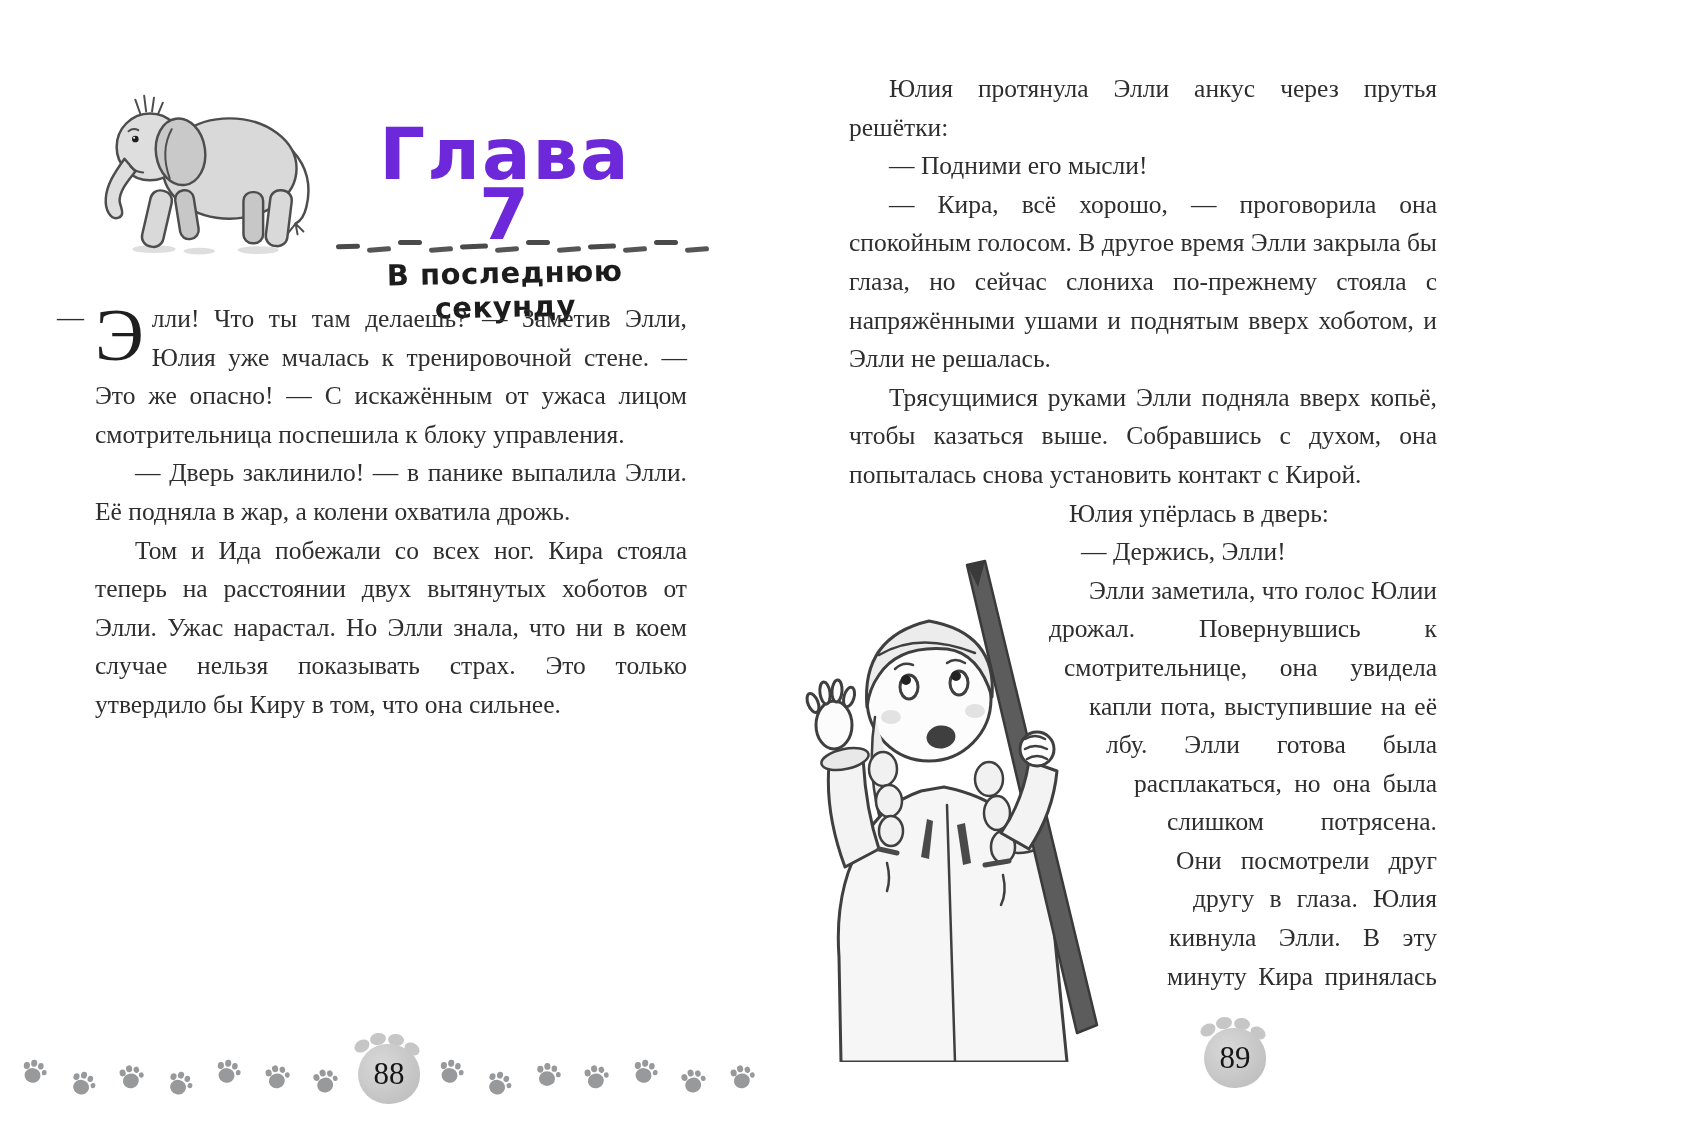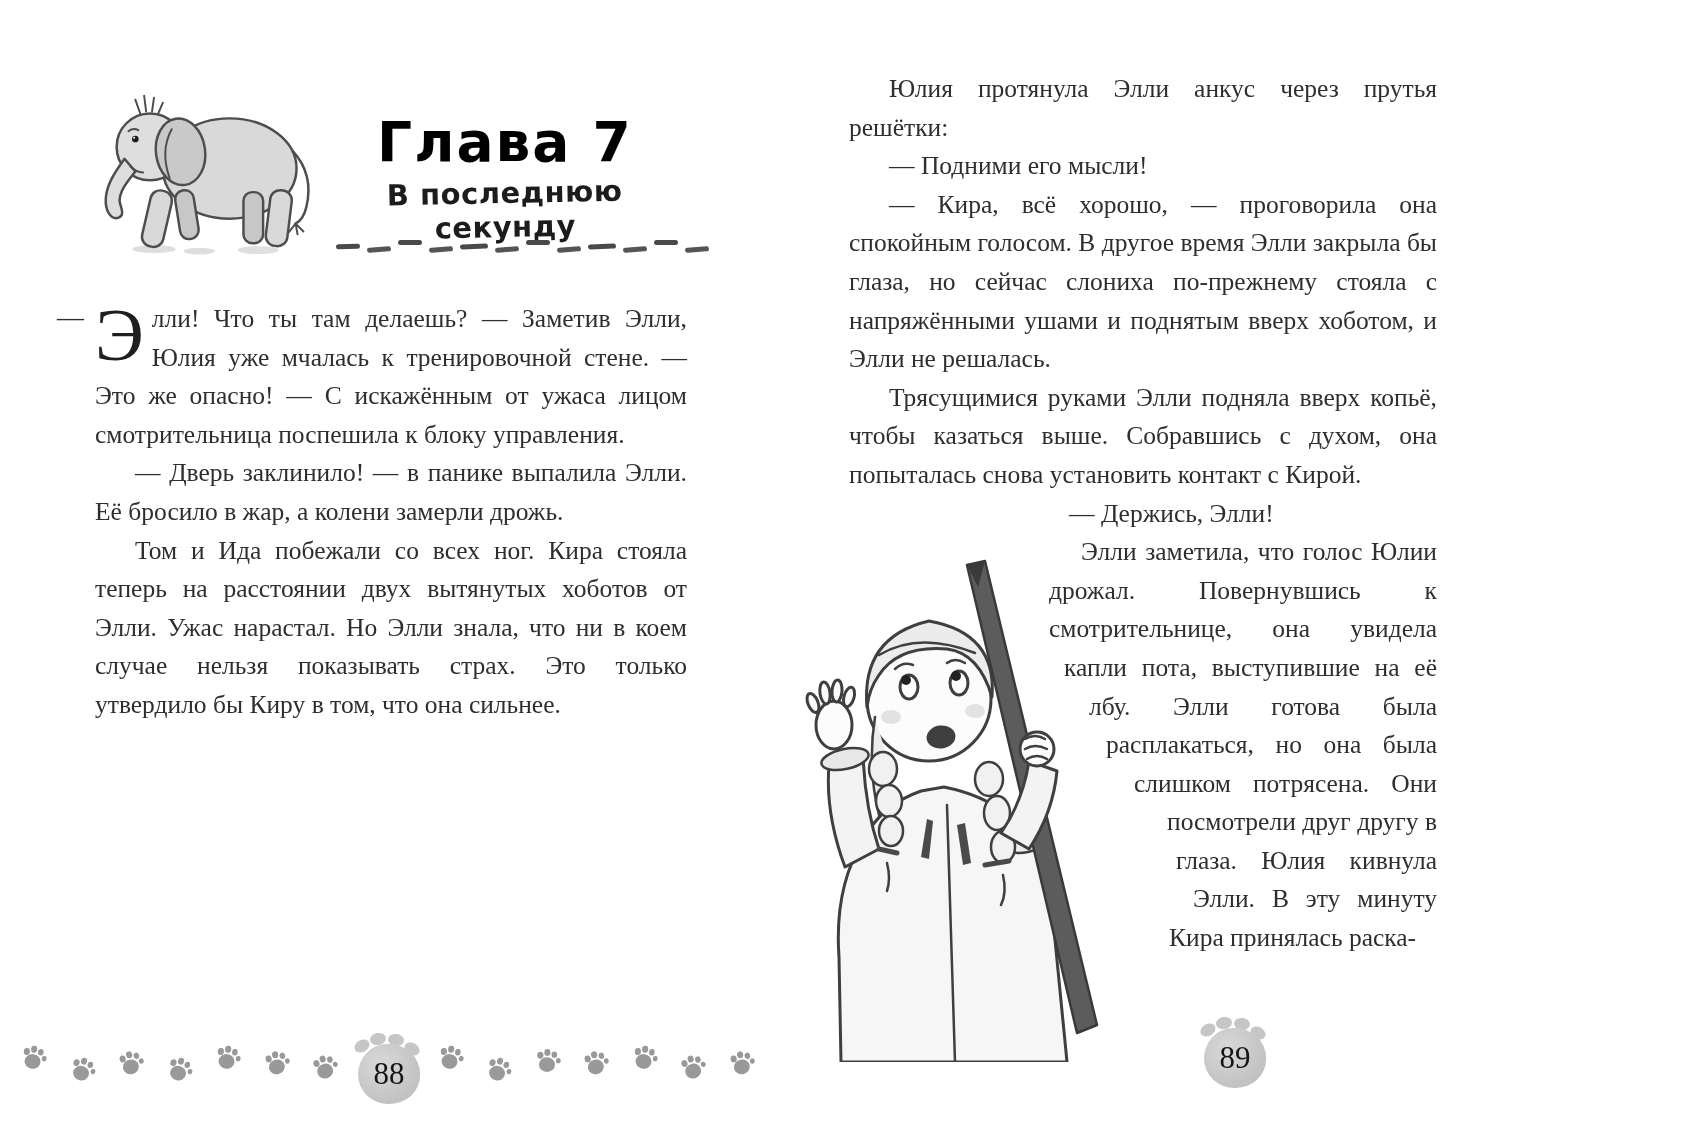--- a/index.html
+++ b/index.html
@@ -12,24 +12,24 @@
     color:#2e2e2e;
   }
   .page{position:absolute;top:0;height:1136px;}
   .page-left{left:0;width:843px;}
   .page-right{left:814px;width:844px;}
 
   
   .elephant-wrap{position:absolute;left:88px;top:82px;width:248px;height:175px;}
   .chapter-titles{position:absolute;left:340px;top:112px;width:330px;text-align:center;}
   .chapter-title{
-    margin:0;
+    margin:12px;
     font-family:"DejaVu Sans", sans-serif;
-    font-weight:800;font-size:55px;line-height:60px;
-    letter-spacing:2px;color:#000000;
+    font-weight:800;font-size:72px;line-height:60px;
+    letter-spacing:2px;color:#6d28d9;
   }
   .chapter-subtitle{
     margin-top:4px;
     font-family:"DejaVu Sans", sans-serif;
     font-weight:600;font-size:29px;color:#1c1c1c;
     transform:rotate(-1.2deg);
     letter-spacing:0.5px;
   }
   
   .trail{position:absolute;left:336px;top:240px;width:336px;display:flex;align-items:center;}
@@ -74,21 +74,21 @@
   .s1{width:180px;} .s2{width:192px;} .s3{width:200px;}
   .s4{width:200px;} .s5{width:215px;} .s6{width:240px;}
   .s7{width:257px;} .s8{width:285px;} .s9{width:318px;}
   .s10{width:327px;} .s11{width:344px;} .s12{width:320px;}
   .s13{width:318px;}
   .girl-wrap{position:absolute;left:-70px;top:62px;width:368px;height:505px;pointer-events:none;}
 
   
   .paw-row{
     position:absolute;left:18px;top:1044px;width:742px;
-    display:flex;align-items:flex-start;justify-content:space-between;
+    display:flex;align-items:center;justify-content:space-between;
   }
   .paw{width:34px;height:32px;flex:none;}
   .paw svg{width:100%;height:100%;}
   .paw:nth-child(2n){transform:translateY(9px) rotate(12deg);}
   .paw:nth-child(3n){transform:translateY(2px) rotate(-10deg);}
   .paw:nth-child(4n+1){transform:translateY(-3px) rotate(6deg);}
   .paw:nth-child(7n){transform:translateY(6px) rotate(-14deg);}
 
   .badge{
     position:relative;width:62px;height:60px;flex:none;
@@ -164,21 +164,21 @@
       <span class="dash"></span>
       <span class="dash"></span>
       <span class="dash"></span>
       <span class="dash"></span>
     </div>
 
     <div class="body-text body-left">
       <p class="para p-dropcap">
         <span class="dc-dash">—</span><span class="dropcap">Э</span><span>лли! Что ты там делаешь? — Заметив Элли, Юлия уже мчалась к тренировочной стене. — Это же опасно! — С искажённым от ужаса лицом смотрительница поспешила к блоку управления.</span>
       </p>
-      <p class="para indent">— Дверь заклинило! — в панике выпалила Элли. Её бросило в жар, а колени замерли дрожь.</p>
+      <p class="para indent">— Дверь заклинило! — в панике выпалила Элли. Её подняла в жар, а колени охватила дрожь.</p>
       <p class="para indent">Том и Ида побежали со всех ног. Кира стояла теперь на расстоянии двух вытянутых хоботов от Элли. Ужас нарастал. Но Элли знала, что ни в коем случае нельзя показывать страх. Это только утвердило бы Киру в том, что она сильнее.</p>
     </div>
 
     <div class="paw-row">
       <span class="paw"><svg viewBox="0 0 24 24">
             <g fill="#97999b">
               <ellipse cx="10.5" cy="15.5" rx="6" ry="5.5"></ellipse>
               <ellipse cx="5.5" cy="8.5" rx="2.3" ry="2.6"></ellipse>
               <ellipse cx="10.8" cy="6.3" rx="2.3" ry="2.6"></ellipse>
               <ellipse cx="16" cy="8" rx="2.1" ry="2.4"></ellipse>
@@ -389,20 +389,21 @@
         <div class="step s5"></div>
         <div class="step s6"></div>
         <div class="step s7"></div>
         <div class="step s8"></div>
         <div class="step s9"></div>
         <div class="step s10"></div>
         <div class="step s11"></div>
         <div class="step s12"></div>
         <div class="step s13"></div>
 
+        <p class="para indent">Юлия упёрлась в дверь:</p>
         <p class="para indent">— Держись, Элли!</p>
         <p class="para indent">Элли заметила, что голос Юлии дрожал. Повернувшись к смотрительнице, она увидела капли пота, выступившие на её лбу. Элли готова была расплакаться, но она была слишком потрясена. Они посмотрели друг другу в глаза. Юлия кивнула Элли. В эту минуту Кира принялась раска-</p>
       </div>
     </div>
 
     <span class="badge badge-right">
       <i class="toe t1"></i>
       <i class="toe t2"></i>
       <i class="toe t3"></i>
       <i class="toe t4"></i>

